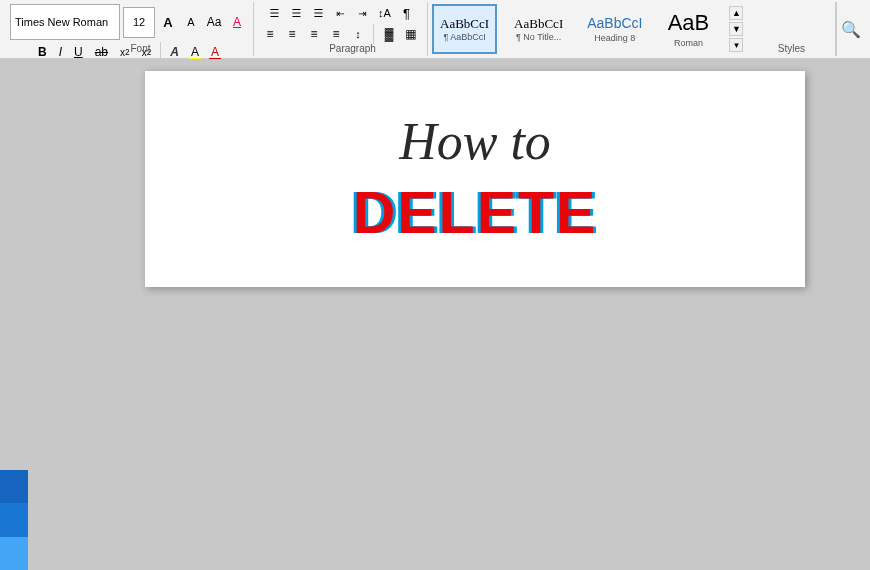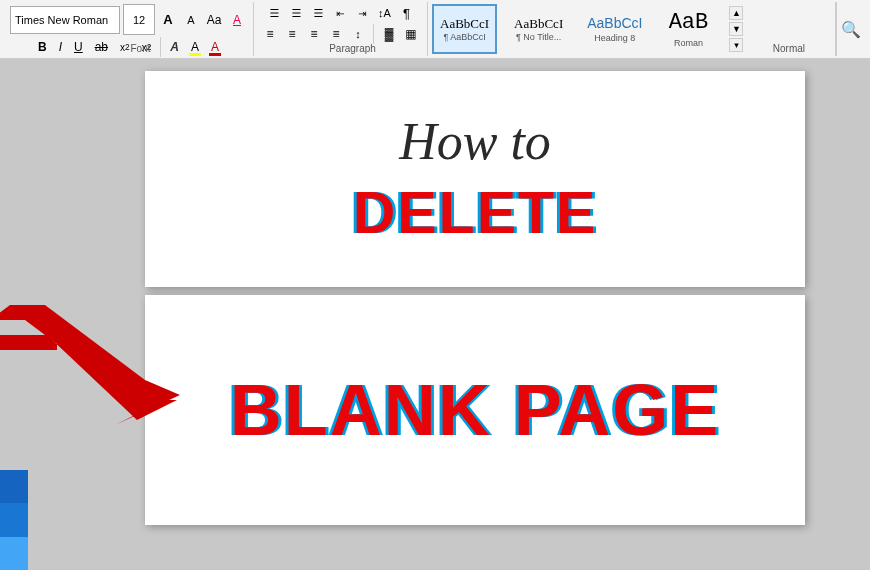--- a/index.html
+++ b/index.html
@@ -45,21 +45,21 @@
       align-items: center;
       gap: 3px;
     }
 
     .font-name-box {
       font-family: Arial, sans-serif;
       font-size: 11px;
       border: 1px solid #aaa;
       padding: 0 4px;
       width: 110px;
-      height: 28px;
+      height: 36px;
       background: white;
     }
 
     .font-size-box {
       font-family: Arial, sans-serif;
       font-size: 11px;
       border: 1px solid #aaa;
       padding: 1px 0;
       width: 32px;
       height: 31px;
@@ -252,21 +252,21 @@
       left: 50%;
       transform: translateX(-50%);
       white-space: nowrap;
       padding-left: 24px;
     }
 
     .style-normal-text { font-size: 13px; font-family: 'Times New Roman'; }
     .style-nospace-text { font-size: 13px; font-family: 'Times New Roman'; }
     .style-h1-text { font-size: 16px; font-family: 'Calibri Light', sans-serif; color: #2e74b5; font-weight: normal; }
     .style-h2-text { font-size: 14px; font-family: 'Calibri Light', sans-serif; color: #2e74b5; font-weight: normal; }
-    .style-title-text { font-size: 22px; font-family: Liberation Mono, monospace; font-weight: normal; }
+    .style-title-text { font-size: 22px; font-family: Liberation Sans, sans-serif; font-weight: normal; }
 
     .search-icon-area {
       width: 30px;
       border-left: 1px solid #ccc;
       display: flex;
       align-items: center;
       justify-content: center;
       font-size: 14px;
     }
 
@@ -359,21 +359,21 @@
       <div class="style-item">
         <div class="style-preview style-title-text">AaB</div>
         <div class="style-label">Roman</div>
       </div>
 
       <div class="styles-scroll">
         <div class="scroll-arrow">▲</div>
         <div class="scroll-arrow">▼</div>
         <div class="scroll-arrow">▾</div>
       </div>
-      <span class="section-bottom-label" style="left:auto;right:30px;transform:none;">Normal</span>
+      <span class="section-bottom-label" style="left:auto;right:30px;transform:none;">Styles</span>
     </div>
 
     <div class="right-section search-icon-area">
       <button class="icon-btn" style="font-size:16px;">🔍</button>
     </div>
 
   </div>
 </div>
 
 <div class="doc-area">
@@ -384,44 +384,15 @@
     <div class="taskbar-bar" style="background:#42a5f5;"></div>
   </div>
 
   <div class="doc-pages">
 
     <div class="page page-1">
       <div class="page-title">How to</div>
       <div class="page-delete">DELETE</div>
     </div>
 
-    <div style="position:relative;">
-
-      <div style="position:absolute; left:-168px; top:30px; z-index:10;">
-        <svg width="200" height="110" viewBox="0 0 200 110">
-
-          <g>
-
-            <polygon points="10,10 70,10 160,95 130,95 160,95 130,110 200,75 170,75 80,0 80,25 10,25" fill="#cc0000"></polygon>
-
-          </g>
-        </svg>
-      </div>
-
-      <div style="position:absolute; left:-175px; top:10px; z-index:10;">
-        <svg width="210" height="120" viewBox="0 0 210 120">
-          <defs>
-            <marker id="arrowhead" markerWidth="10" markerHeight="7" refX="10" refY="3.5" orient="auto">
-              <polygon points="0 0, 10 3.5, 0 7" fill="#cc0000"></polygon>
-            </marker>
-          </defs>
-
-          <polygon points="20,15 55,15 175,105 145,120 210,90 175,75 75,0 40,0" fill="#cc0000"></polygon>
-        </svg>
-      </div>
-
-      <div class="page page-2">
-        <div class="page-blank">BLANK PAGE</div>
-      </div>
-    </div>
 
   </div>
 </div>
 
 </body></html>

